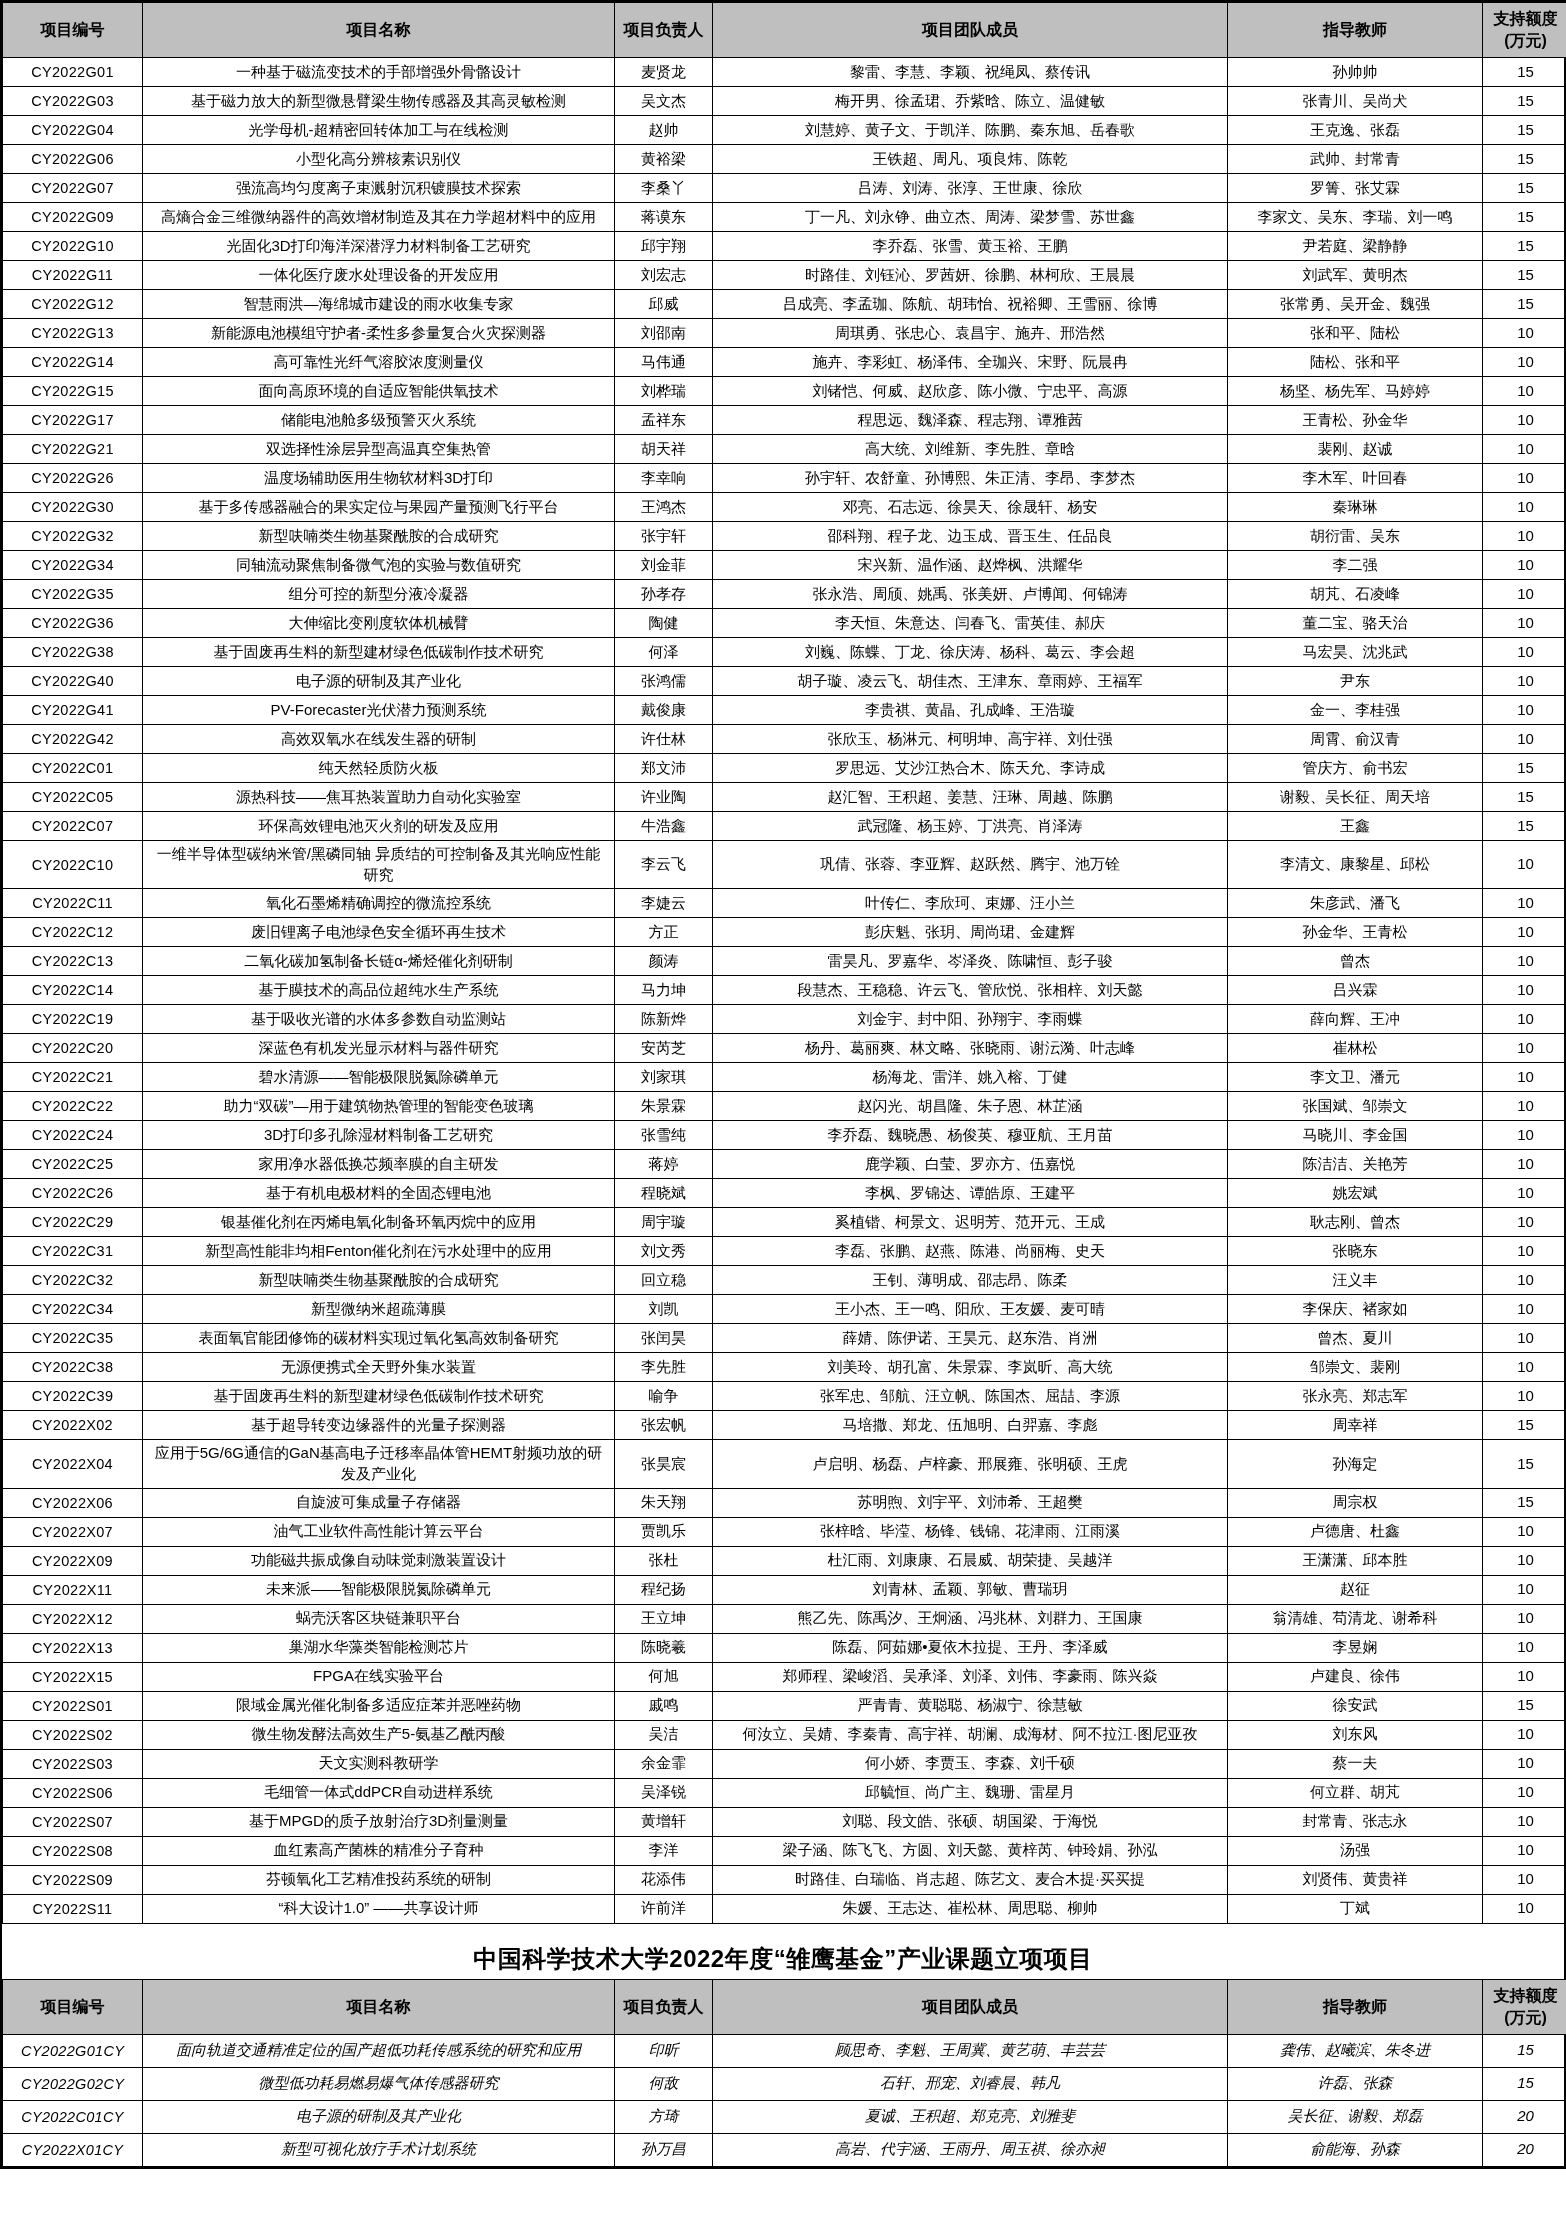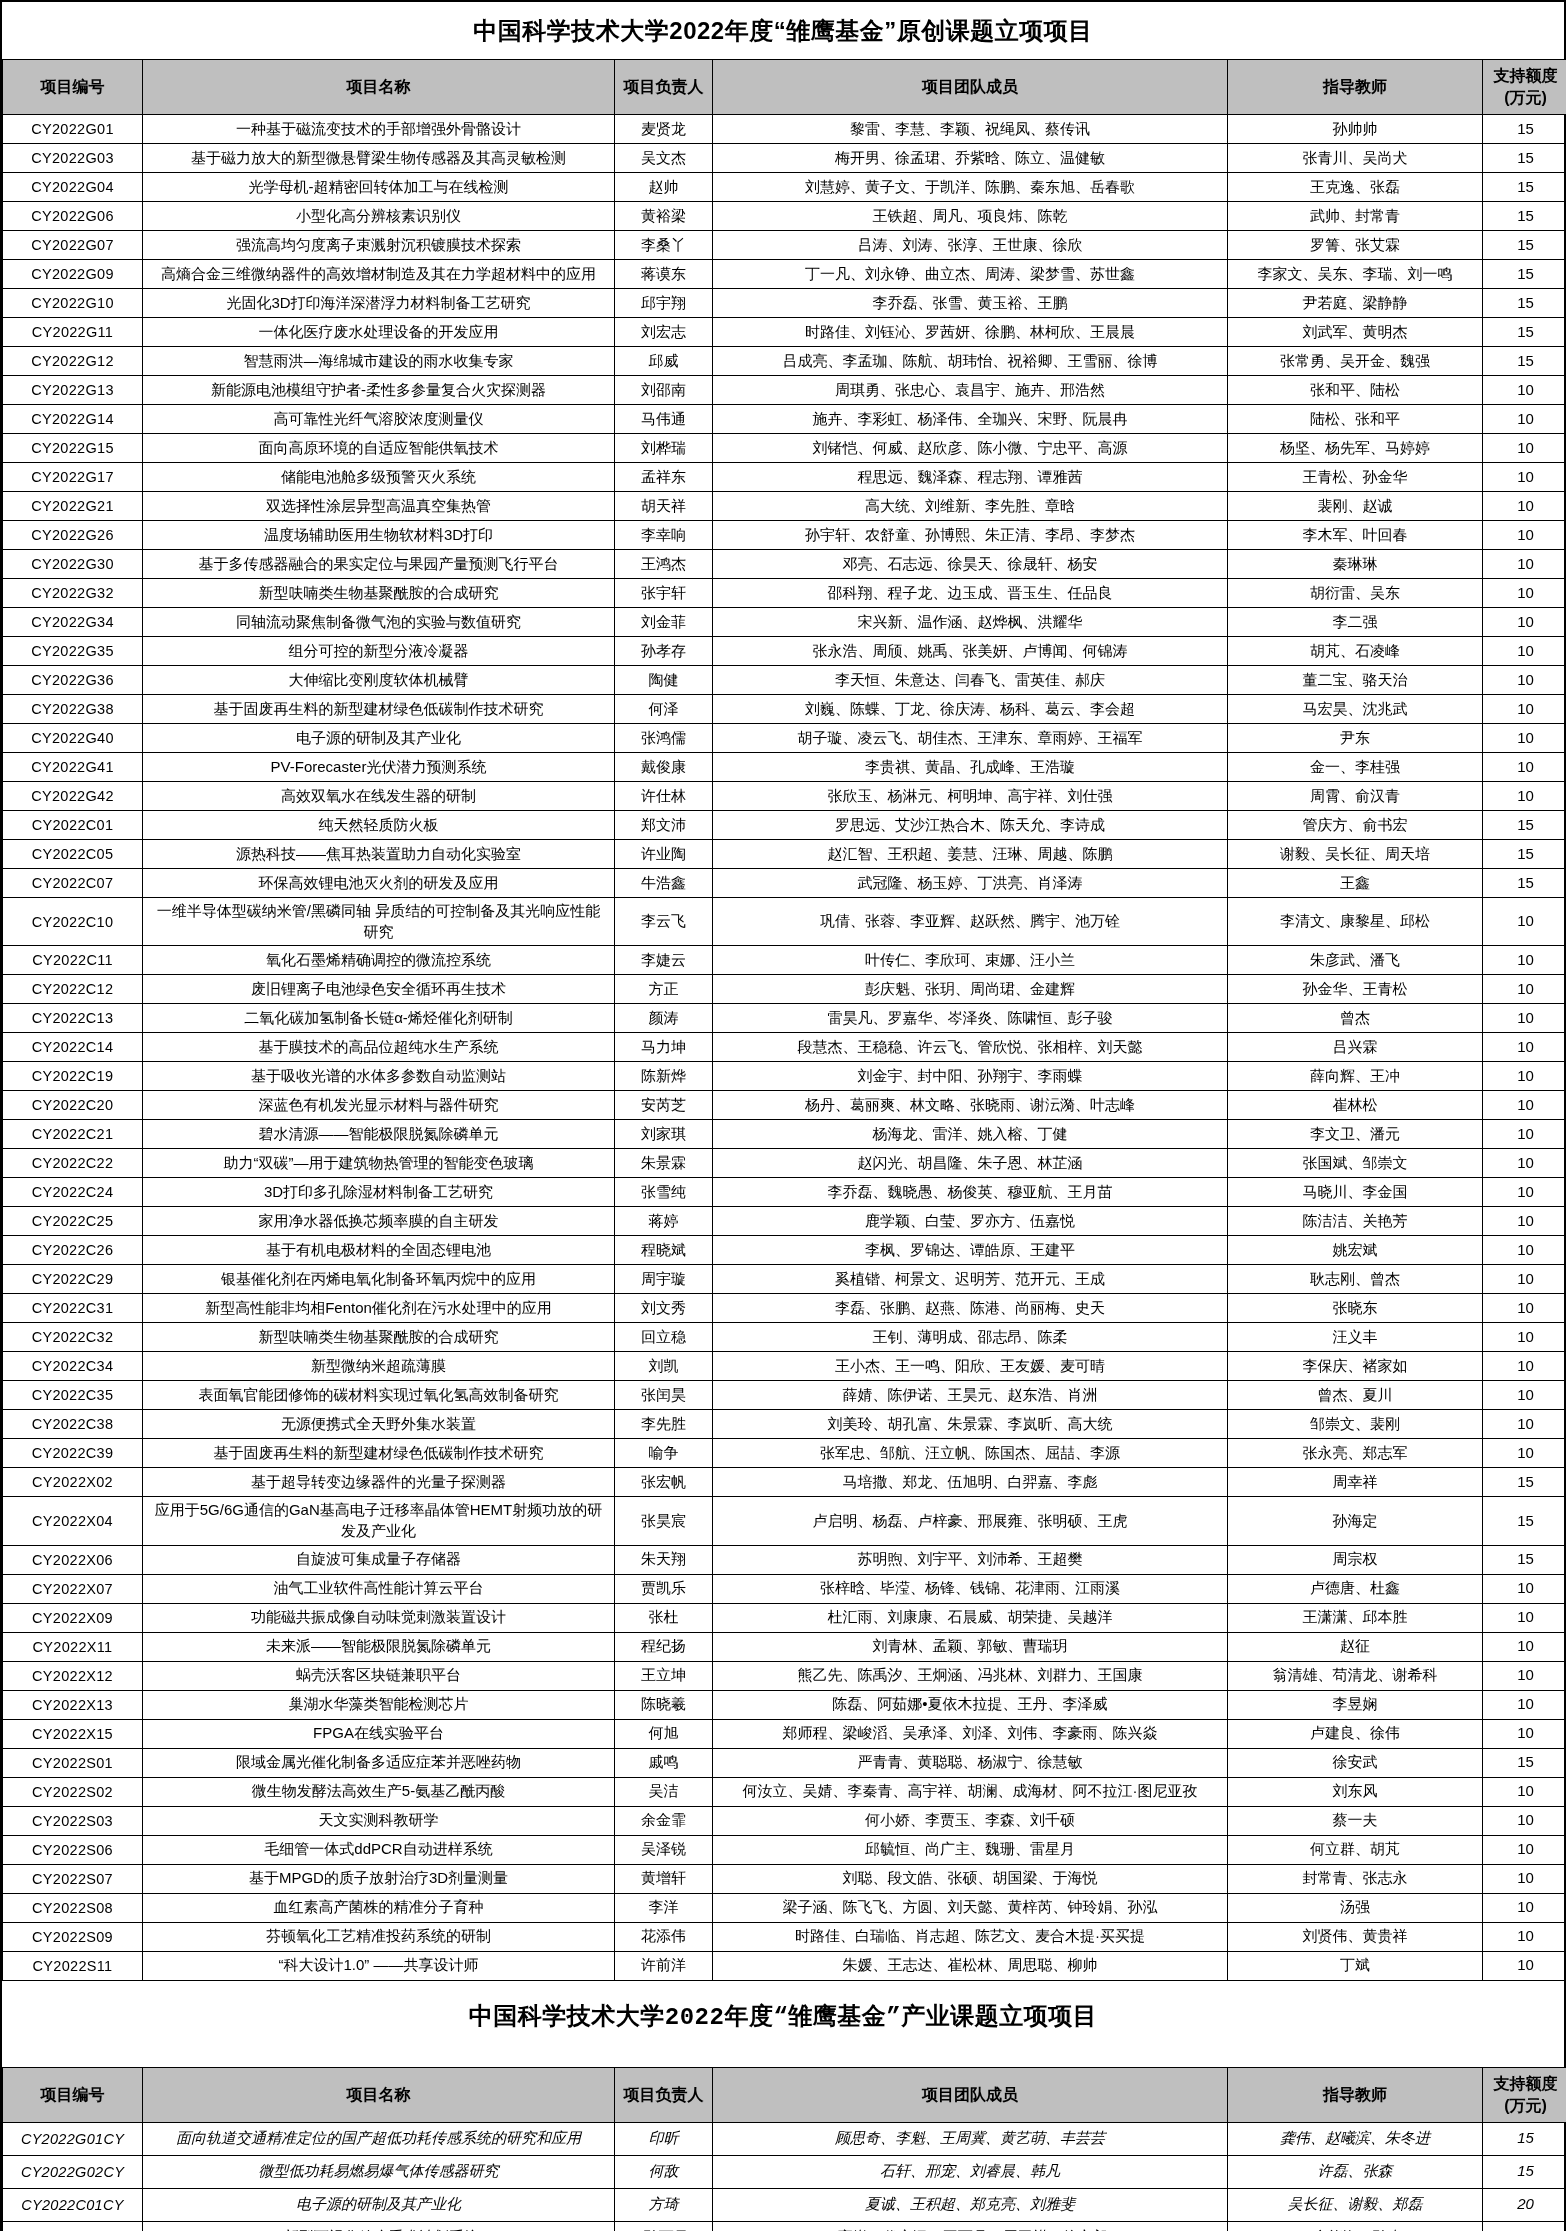--- a/index.html
+++ b/index.html
@@ -1,35 +1,34 @@
 <!DOCTYPE html>
 <html><head>
 <meta charset="utf-8">
 <style>
   html,body{margin:0;padding:0;background:#fff;}
   body{font-family:"Liberation Sans","DejaVu Sans",sans-serif;color:#000;}
   .doc{width:1566px;box-sizing:border-box;border:2px solid #000;background:#fff;}
   .sec-title{text-align:center;font-weight:bold;font-size:24px;padding:13px 0 12px 0;letter-spacing:0.5px;}
-  .sec-title.second{padding:19px 0 35px 0;font-family:Liberation Mono, monospace;}
+  .sec-title.second{padding:19px 0 4px 0;}
   table{width:100%;border-collapse:collapse;table-layout:fixed;}
   col.w0{width:140px;} col.w1{width:472px;} col.w2{width:98px;}
   col.w3{width:515px;} col.w4{width:255px;} col.w5{width:86px;}
   th,td{border:1px solid #000;text-align:center;vertical-align:middle;
         padding:3px 7px;line-height:1.38;word-break:break-all;}
   th{background:#bfbfbf;font-weight:bold;font-size:16px;height:48px;}
   td{font-size:15px;height:22px;}
   .t2 td{height:26px;font-style:italic;}
   td.c0{font-size:14.5px;letter-spacing:0.3px;}
 </style>
 </head>
 <body>
 
 <div class="doc">
 
-  <div class="sec-title">中国科学技术大学2022年度“雏鹰基金”原创课题立项项目</div>
   <table class="t1">
     <colgroup>
       <col class="w0">
         <col class="w1">
         <col class="w2">
         <col class="w3">
         <col class="w4">
         <col class="w5">
     </colgroup>
     <thead>

